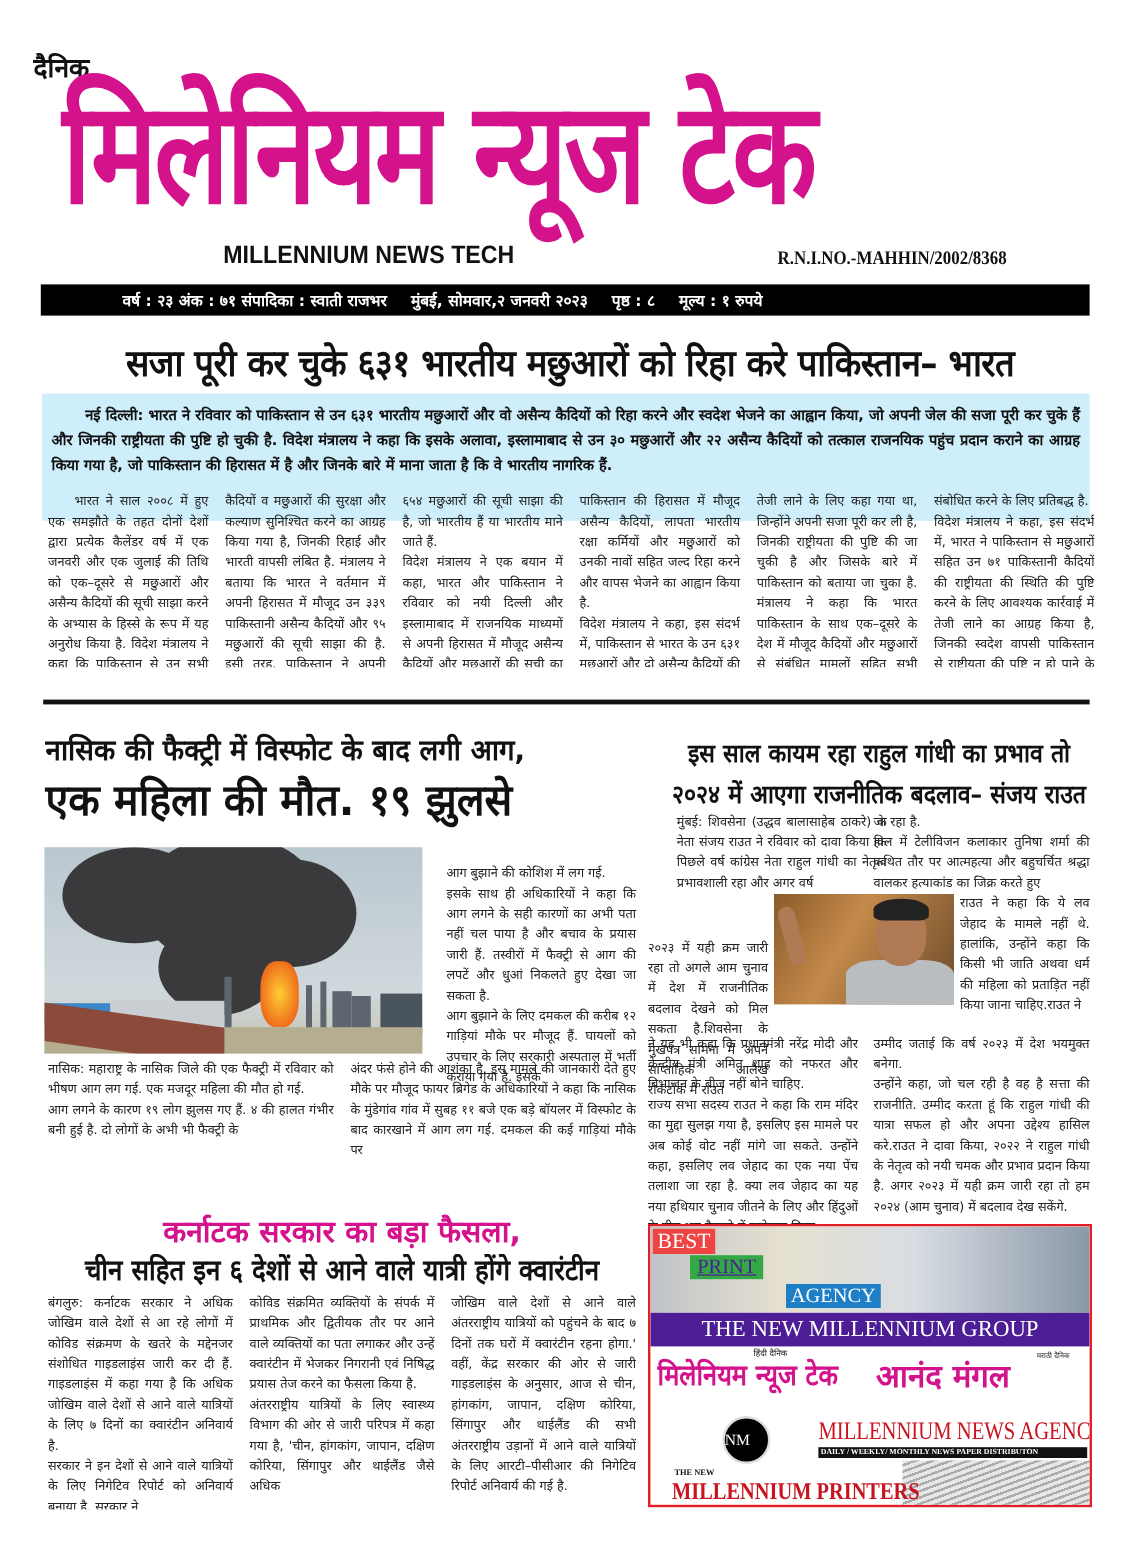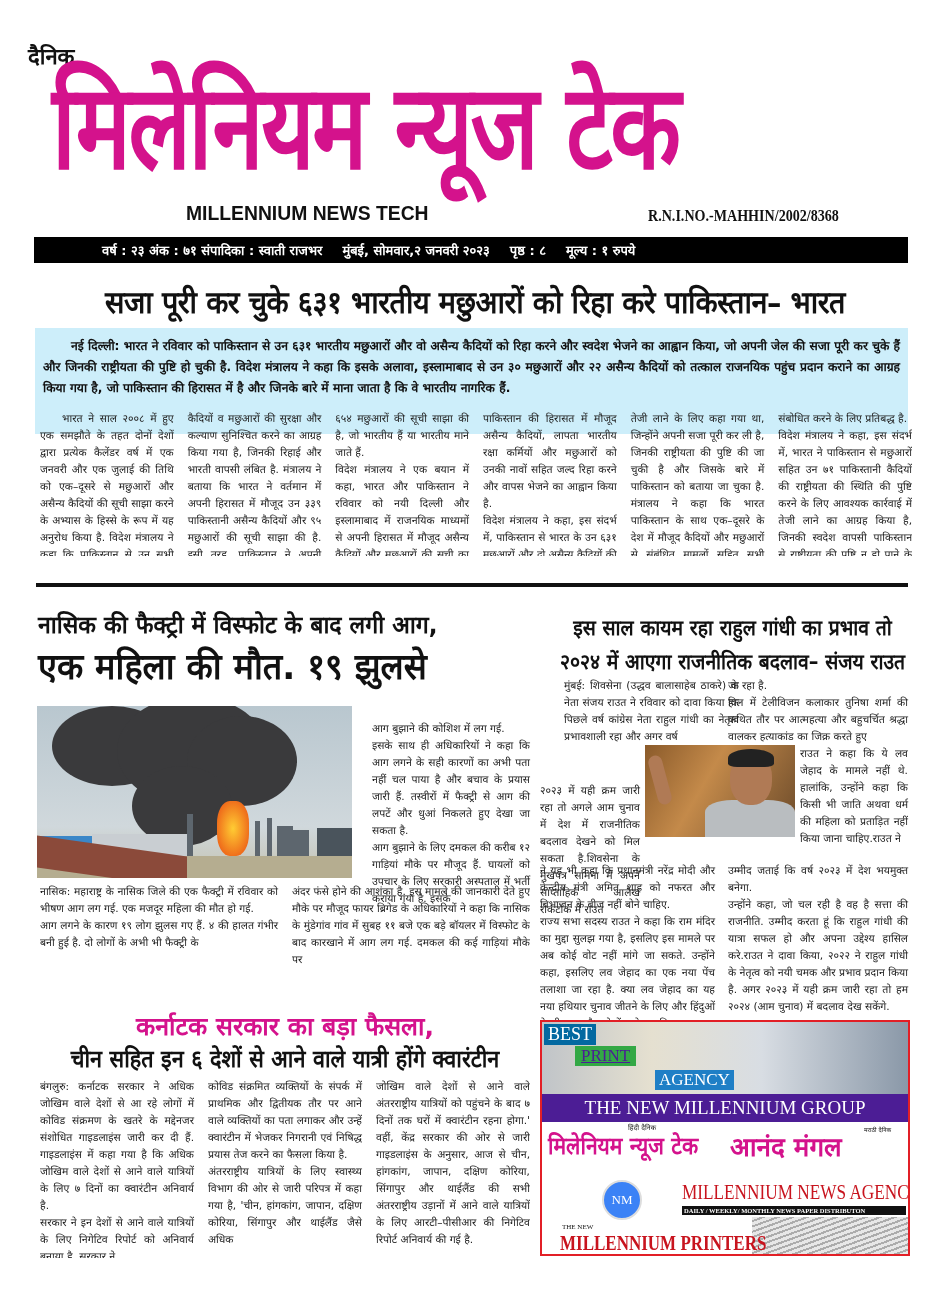--- a/index.html
+++ b/index.html
@@ -40,32 +40,32 @@
   .raut-hair { position: absolute; left: 83px; top: 4px; width: 46px; height: 18px; border-radius: 50% 50% 20% 20%; background: #222; }
   .raut-body { position: absolute; left: 60px; top: 55px; width: 90px; height: 40px; border-radius: 30% 30% 0 0; background: #b9bdc0; }
   .raut-hand { position: absolute; left: 8px; top: 10px; width: 14px; height: 50px; background: #b07a55; border-radius: 8px; transform: rotate(-15deg); }
 
   .h4a { position: absolute; left: 40px; top: 1008px; width: 490px; text-align: center; font-size: 25px; font-weight: bold; color: #d4128c; white-space: nowrap; }
   .h4b { position: absolute; left: 40px; top: 1041px; width: 490px; text-align: center; font-size: 24px; font-weight: bold; white-space: nowrap; transform: scaleX(0.9); transform-origin: center; }
   .cols3 { left: 40px; top: 1078px; width: 490px; height: 180px; overflow: hidden; }
 
   .ad { position: absolute; left: 540px; top: 1020px; width: 370px; height: 236px; border: 2px solid #e21f26; background: #fff; overflow: hidden; }
   .ad-top { position: absolute; left: 0; top: 0; width: 366px; height: 72px; background: linear-gradient(90deg, #c0c4c8, #e5e0d0 30%, #d8dde3 60%, #8a98a8); }
-  .ad-best { position: absolute; left: 2px; top: 2px; background: #0369a1; color: #fff; font-family: "Liberation Serif", serif; font-size: 18px; padding: 0 4px; }
+  .ad-best { position: absolute; left: 2px; top: 2px; background: #ef4444; color: #fff; font-family: "Liberation Serif", serif; font-size: 18px; padding: 0 4px; }
   .ad-print { position: absolute; left: 33px; top: 24px; background: #33a845; color: #4c1d95; font-family: "Liberation Serif", serif; font-size: 17px; padding: 0 6px; text-decoration: underline; }
   .ad-quality { position: absolute; left: 113px; top: 48px; background: #1f7fc6; color: #fff; font-family: "Liberation Serif", serif; font-size: 17px; padding: 0 4px; }
   .ad-group { position: absolute; left: 0; top: 72px; width: 366px; height: 28px; background: #4c1d95; color: #fff; text-align: center; font-family: "Liberation Serif", serif; font-size: 19px; line-height: 28px; white-space: nowrap; }
   .ad-hindi-small { position: absolute; left: 86px; top: 101px; font-size: 7px; }
   .ad-hindi { position: absolute; left: 6px; top: 106px; font-size: 24px; font-weight: bold; color: #d4128c; white-space: nowrap; transform: scaleX(0.88); transform-origin: left; }
   .ad-marathi-small { position: absolute; left: 322px; top: 104px; font-size: 6px; }
   .ad-marathi { position: absolute; left: 188px; top: 106px; font-size: 26px; font-weight: bold; color: #d4128c; white-space: nowrap; }
   .ad-agency { position: absolute; left: 140px; top: 158px; font-family: "Liberation Serif", serif; font-size: 21px; color: #c8141e; white-space: nowrap; transform: scaleX(0.82); transform-origin: left; }
   .ad-distrib { position: absolute; left: 140px; top: 184px; width: 224px; background: #111; color: #fff; font-family: "Liberation Serif", serif; font-size: 6.5px; font-weight: bold; padding: 1px 2px; white-space: nowrap; }
-  .ad-logo { position: absolute; left: 60px; top: 158px; width: 40px; height: 40px; border-radius: 50%; background: #3b82f6; border: 2px solid #ddd; color: #fff; font-family: "Liberation Serif", serif; font-size: 13px; text-align: center; line-height: 36px; }
-  .ad-thenew { position: absolute; left: 20px; top: 201px; font-family: "Liberation Serif", serif; font-size: 7px; font-weight: normal; }
+  .ad-logo { position: absolute; left: 60px; top: 158px; width: 40px; height: 40px; border-radius: 50%; background: #000000; border: 2px solid #ddd; color: #fff; font-family: "Liberation Serif", serif; font-size: 13px; line-height: 36px; }
+  .ad-thenew { position: absolute; left: 20px; top: 201px; font-family: "Liberation Serif", serif; font-size: 7px; font-weight: bold; }
   .ad-printers { position: absolute; left: 18px; top: 210px; font-family: "Liberation Serif", serif; font-size: 20px; color: #c8141e; font-weight: bold; white-space: nowrap; transform: scaleX(0.85); transform-origin: left; }
   .ad-papers { position: absolute; left: 210px; top: 195px; width: 156px; height: 40px; background: repeating-linear-gradient(160deg, #ddd 0 3px, #888 3px 5px); opacity: 0.7; }
 </style>
 </head>
 <body>
 
 <div class="masthead">
   <div class="dainik">दैनिक</div>
   <div class="brand">मिलेनियम न्यूज टेक</div>
   <div class="eng-title">MILLENNIUM NEWS TECH</div>

